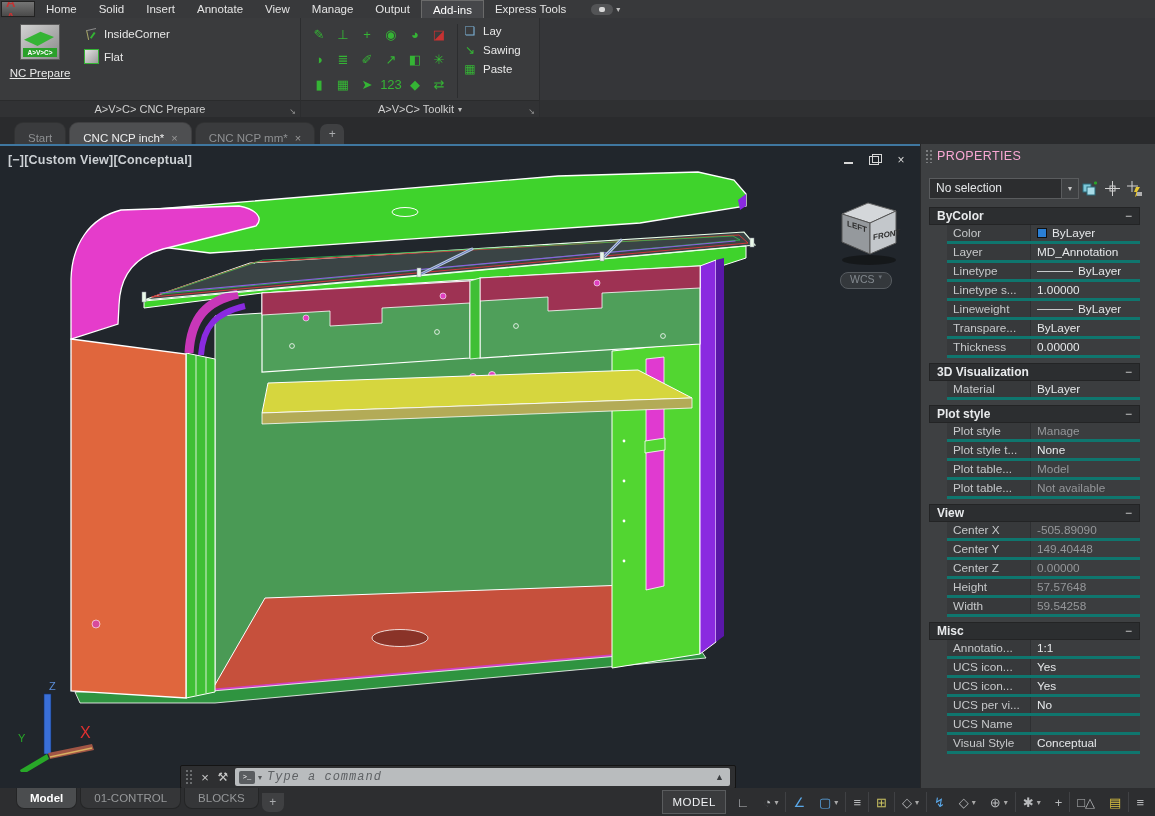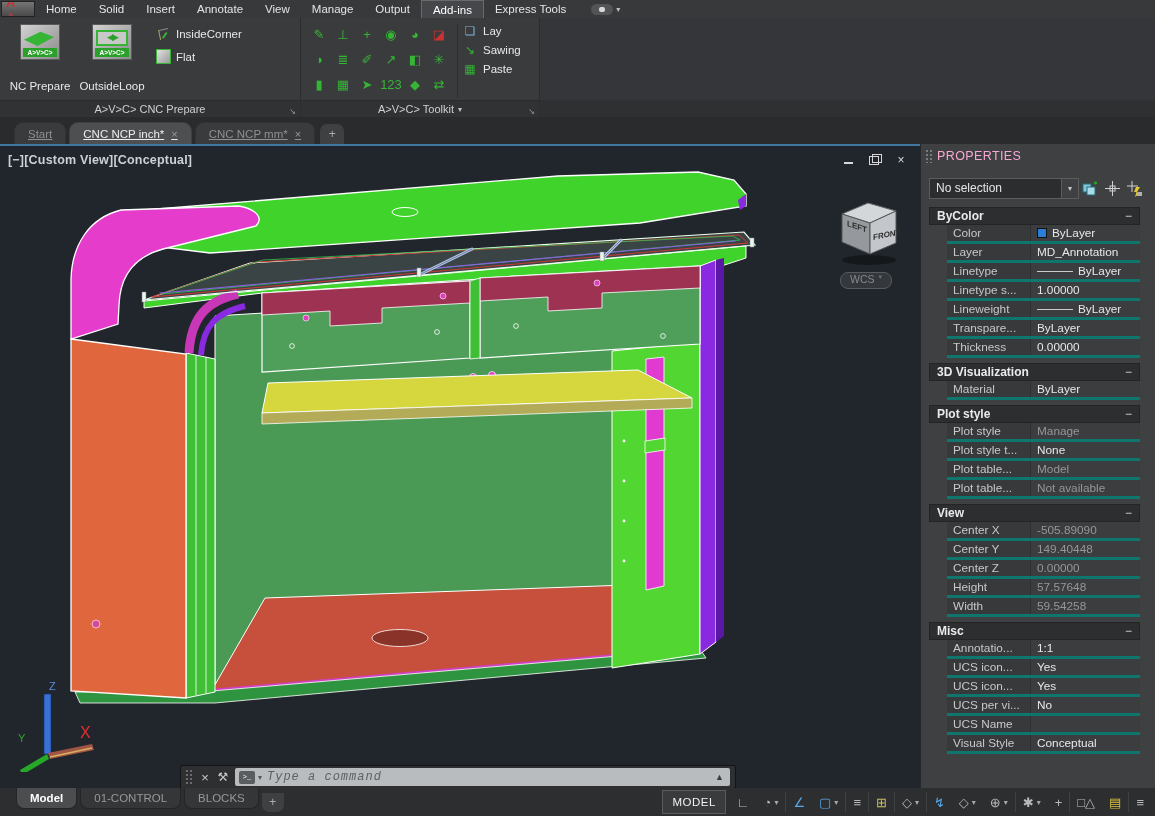--- a/index.html
+++ b/index.html
@@ -29,38 +29,38 @@
   .pl-caret{font-size:8px;color:#c0c0c0;}
   .panel-content{position:absolute;left:0;right:0;top:0;bottom:17px;display:flex;}
   .large-buttons{display:flex;align-items:flex-start;padding:4px 2px 0 4px;}
   .rlarge{width:72px;display:flex;flex-direction:column;align-items:center;padding-top:2px;}
   .ric{width:40px;height:36px;background:linear-gradient(140deg,#d2d2d2,#8a8a8a);border:1px solid #5a5a5a;position:relative;}
   .rlarge[data-icon=ncprepare] .ric::before{content:"";position:absolute;left:3px;top:4px;right:5px;bottom:12px;background:#35b435;clip-path:polygon(0 60%,55% 15%,100% 45%,45% 95%);}
   .rlarge[data-icon=dadoloop] .ric::before{content:"";position:absolute;left:4px;top:3px;right:4px;bottom:11px;background:linear-gradient(90deg,#35b435 0 16%,#dedede 16% 28%,#c2c2c2 28% 72%,#dedede 72% 84%,#35b435 84% 100%);}
   .rlarge[data-icon=outsideloop] .ric::before{content:"";position:absolute;left:3px;top:5px;right:3px;bottom:13px;border:2px solid #35b435;background:#c8c8c8;}
   .rlarge[data-icon=outsideloop] .ric::after{content:"◀▶";position:absolute;left:50%;top:36%;transform:translate(-50%,-50%);color:#2aa02a;font-size:9px;letter-spacing:-2px;}
   .badge{position:absolute;left:2px;right:2px;bottom:2px;background:#2aa02a;color:#fff;font-size:6.5px;font-weight:bold;text-align:center;line-height:9px;}
-  .rlabel{margin-top:20px;font-size:11.5px;color:#e8e8e8;white-space:nowrap;}
+  .rlabel{margin-top:7px;font-size:11.5px;color:#e8e8e8;white-space:nowrap;text-decoration:underline;}
   .small-col{display:flex;flex-direction:column;gap:8px;padding:8px 0 0 6px;}
   .rsmall{display:flex;align-items:center;gap:5px;font-size:11.5px;color:#e8e8e8;}
   .rsico{width:15px;height:15px;position:relative;display:inline-block;}
   .rsmall[data-icon=corner] .rsico::before{content:"";position:absolute;left:3px;top:3px;width:9px;height:9px;border-left:1px solid #a8a868;border-top:1px solid #8a8a8a;transform:rotate(-12deg);}
   .rsmall[data-icon=corner] .rsico::after{content:"";position:absolute;left:5px;top:5px;width:3px;height:7px;border-right:2px solid #35b435;transform:rotate(35deg);}
   .rsmall[data-icon=flat] .rsico{background:linear-gradient(135deg,#e2e2e2,#9a9a9a);border:1px solid #35b435;}
   .tgrid{display:grid;grid-template-columns:repeat(6,24px);grid-auto-rows:25px;padding:4px 0 0 6px;}
   .tico{display:flex;align-items:center;justify-content:center;color:#35b435;font-size:13px;cursor:default;}
   .tsep{width:1px;background:#2c2d2f;margin:6px 4px 2px 6px;}
   .tcol{display:flex;flex-direction:column;gap:5px;padding-top:6px;}
   .trow{display:flex;align-items:center;gap:5px;font-size:11.5px;color:#e8e8e8;}
   .tbico{width:16px;text-align:center;font-size:12px;color:#35b435;}
   .trow[data-icon=lay] .tbico{color:#7ab0d4;}
 
   
   .filetabs{position:absolute;top:117px;left:0;right:0;height:27px;background:#2a2b2d;display:flex;align-items:flex-end;padding-left:14px;}
-  .ftab{height:22px;margin-right:3px;padding:0 13px;display:flex;align-items:center;gap:7px;background:#3a3b3d;border:1px solid #2225;border-bottom:none;border-radius:9px 9px 0 0;font-size:11.5px;color:#8e9092;text-decoration:underline;}
+  .ftab{height:22px;margin-right:3px;padding:0 13px;display:flex;align-items:flex-end;gap:7px;background:#3a3b3d;border:1px solid #2225;border-bottom:none;border-radius:9px 9px 0 0;font-size:11.5px;color:#8e9092;}
   .ftab.active{background:#4e4f51;color:#ededed;}
   .ftclose{display:none;font-size:11px;color:#9a9a9a;cursor:pointer;}
   .ftab.closable .ftclose{display:inline;}
   .ftadd{width:24px;height:20px;margin-left:2px;border-radius:7px 7px 0 0;background:#3f4042;color:#aaacae;display:flex;align-items:center;justify-content:center;font-size:12px;}
 
   
   .main{position:absolute;top:144px;left:0;right:0;bottom:28px;}
   .viewport{position:absolute;left:0;top:0;width:920px;bottom:0;background:#21262c;border-top:2px solid #3f77a0;overflow:hidden;}
   .vplabel{position:absolute;left:8px;top:7px;color:#ccd0d4;font-size:12.5px;font-weight:600;letter-spacing:.2px;}
   .wincontrols{position:absolute;right:12px;top:8px;display:flex;gap:12px;align-items:center;}
@@ -152,26 +152,20 @@
         <div class="large-buttons">
 
             <div class="rlarge" data-icon="ncprepare">
               <div class="ric">
                 <span class="badge">A&gt;V&gt;C&gt;</span>
               </div>
               <div class="rlabel">NC Prepare</div>
             </div>
 
 
-            <div class="rlarge" data-icon="outsideloop">
-              <div class="ric">
-                <span class="badge">A&gt;V&gt;C&gt;</span>
-              </div>
-              <div class="rlabel">OutsideLoop</div>
-            </div>
 
         </div>
         <div class="small-col">
 
             <div class="rsmall" data-icon="corner">
               <span class="rsico"></span>
               <span>InsideCorner</span>
             </div>
 
             <div class="rsmall" data-icon="flat">

